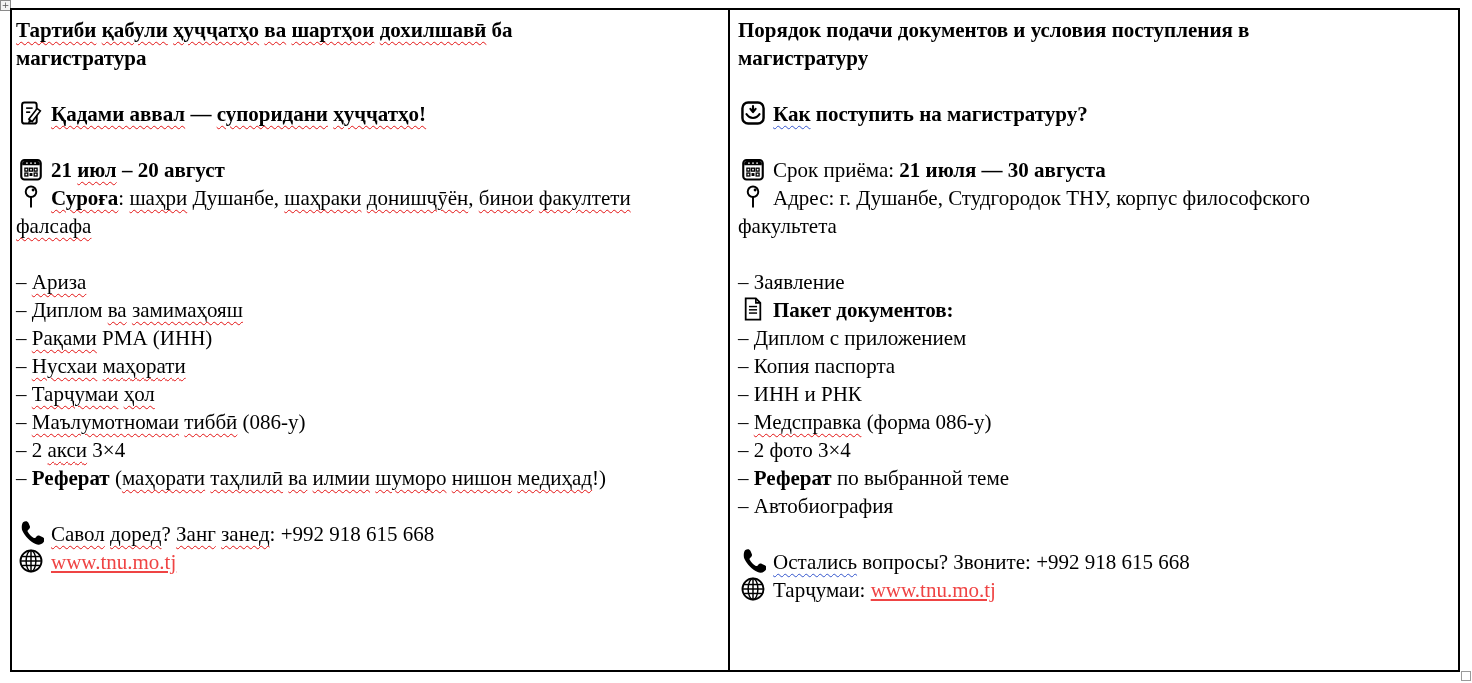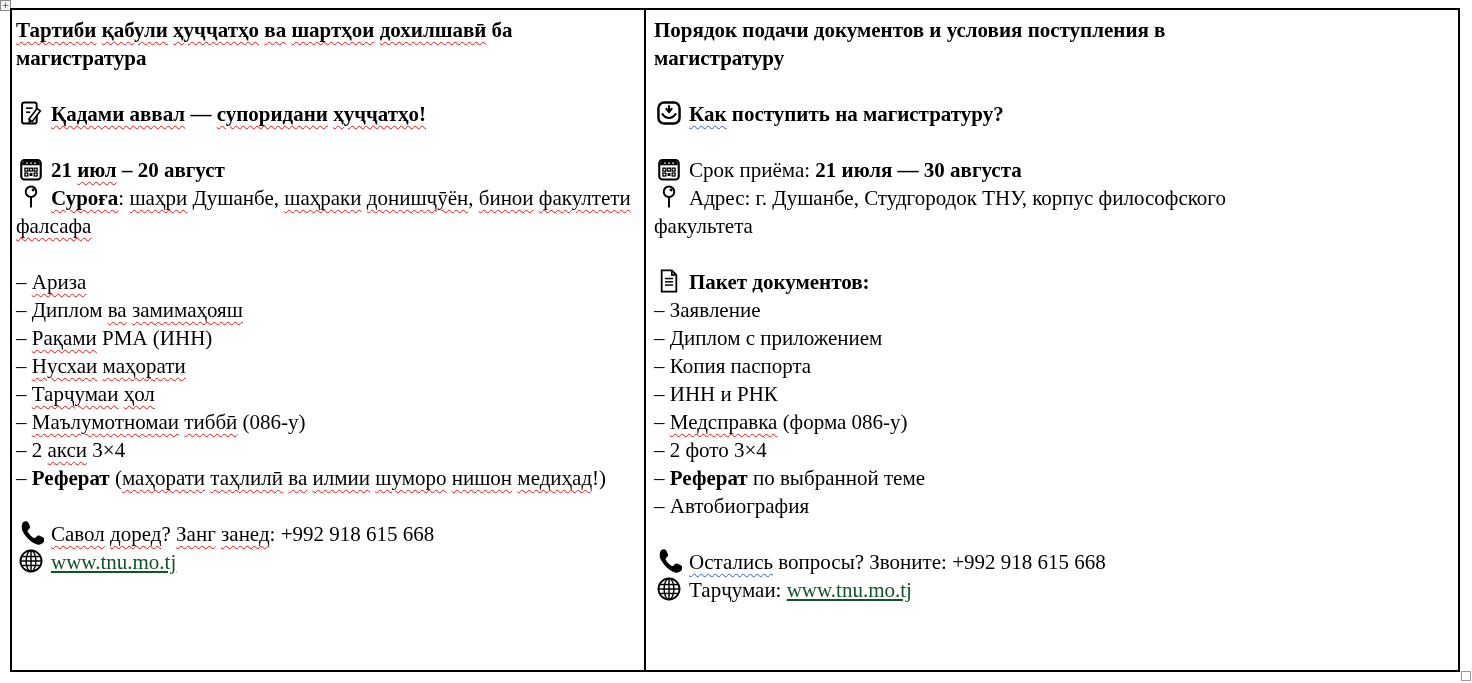--- a/index.html
+++ b/index.html
@@ -6,36 +6,36 @@
   body{
     width:1472px;height:683px;position:relative;background:#ffffff;
     font-family:"Liberation Serif","DejaVu Serif",serif;color:#000;
     overflow:hidden;
   }
   .doc-table{
     position:absolute;left:10px;top:8px;width:1450px;height:664px;
     display:flex;border:2px solid #000;box-sizing:border-box;background:#fff;
   }
   .cell{box-sizing:border-box;overflow:hidden;}
-  #left-cell{width:634px;border-right:2px solid #000;padding:6px 8px 6px 4px;}
+  #left-cell{width:718px;border-right:2px solid #000;padding:6px 8px 6px 4px;}
   #right-cell{flex:1;padding:6px 8px 19px 8px;}
   .ln{margin:0;font-size:21px;line-height:28px;white-space:normal;}
   .ln.blank{height:28px;}
   .b{font-weight:bold;}
   .sq-red{
     text-decoration-line:underline;text-decoration-style:wavy;
     text-decoration-color:#e31414;text-decoration-thickness:1px;
     text-underline-offset:4px;
   }
   .sq-blue{
     text-decoration-line:underline;text-decoration-style:wavy;
     text-decoration-color:#3355cc;text-decoration-thickness:1px;
     text-underline-offset:4px;
   }
-  a{color:#14532d;text-decoration:underline;cursor:pointer;}
+  a{color:#ef4444;text-decoration:underline;cursor:pointer;}
   .ic{display:inline-block;width:26px;height:26px;vertical-align:-5px;margin:0 7px 0 2px;}
   .ic svg{width:100%;height:100%;display:block;}
   .move-handle{
     position:absolute;left:0px;top:0px;width:11px;height:11px;
     border:1px solid #8a8a8a;background:#f2f2f2;box-sizing:border-box;
     font:9px "DejaVu Sans",sans-serif;color:#555;text-align:center;line-height:9px;
     cursor:move;
   }
   .resize-handle{
     position:absolute;left:1461px;top:671px;width:10px;height:10px;
@@ -120,28 +120,28 @@
             <rect x="8.5" y="21" width="3.6" height="3.6" fill="none" stroke="#000" stroke-width="1.6"></rect>
             <rect x="14.2" y="21" width="3.6" height="3.6" fill="#000"></rect>
             <rect x="19.9" y="21" width="3.6" height="3.6" fill="none" stroke="#000" stroke-width="1.6"></rect>
           </svg></span><span>Срок приёма: </span><span class="b">21 июля — 30 августа</span></p>
       <p class="ln"><span class="ic"><svg viewBox="0 0 32 32">
             <circle cx="16" cy="9.5" r="6.5" fill="none" stroke="#000" stroke-width="2.4"></circle>
             <circle cx="18.6" cy="7.4" r="1.8" fill="#000"></circle>
             <line x1="16" y1="16" x2="16" y2="29" stroke="#000" stroke-width="2.4"></line>
           </svg></span><span>Адрес: г. Душанбе, Студгородок ТНУ, корпус философского</span><br><span>факультета</span></p>
       <p class="ln blank">&nbsp;</p>
+      <p class="ln"><span>– Заявление</span></p>
       <p class="ln"><span class="ic"><svg viewBox="0 0 32 32">
             <path d="M7 3 h12.5 l5.5 5.5 V29 H7 Z" fill="none" stroke="#000" stroke-width="2.2"></path>
             <path d="M19.5 3 v5.5 H25" fill="none" stroke="#000" stroke-width="2"></path>
             <line x1="11" y1="13" x2="21" y2="13" stroke="#000" stroke-width="1.8"></line>
             <line x1="11" y1="17" x2="21" y2="17" stroke="#000" stroke-width="1.8"></line>
             <line x1="11" y1="21" x2="21" y2="21" stroke="#000" stroke-width="1.8"></line>
           </svg></span><span class="b">Пакет документов:</span></p>
-      <p class="ln"><span>– Заявление</span></p>
       <p class="ln"><span>– Диплом с приложением</span></p>
       <p class="ln"><span>– Копия паспорта</span></p>
       <p class="ln"><span>– ИНН и РНК</span></p>
       <p class="ln"><span>– </span><span class="sq-red">Медсправка</span><span> (форма 086-у)</span></p>
       <p class="ln"><span>– 2 фото 3×4</span></p>
       <p class="ln"><span>– </span><span class="b">Реферат</span><span> по выбранной теме</span></p>
       <p class="ln"><span>– Автобиография</span></p>
       <p class="ln blank">&nbsp;</p>
       <p class="ln"><span class="ic"><svg viewBox="0 0 32 32">
             <path d="M6.2 2.9 c2.6-2.2 5.5-1.9 6.6 0.6 l1.7 3.9 c0.7 1.6 0 3.4-1.5 4.2 c-1.1 0.6-1.6 1.8-1 2.9 c1.6 3.2 4.3 5.9 7.5 7.5 c1.1 0.6 2.3 0.1 2.9-1 c0.8-1.5 2.6-2.2 4.2-1.5 l3.9 1.7 c2.5 1.1 2.8 4 0.6 6.6 c-2.3 2.7-6.1 3.5-9.4 1.8 C15 26.5 8.5 20 5.4 13.3 4.1 10.3 4.4 5.4 6.2 2.9 Z" fill="#000"></path>

